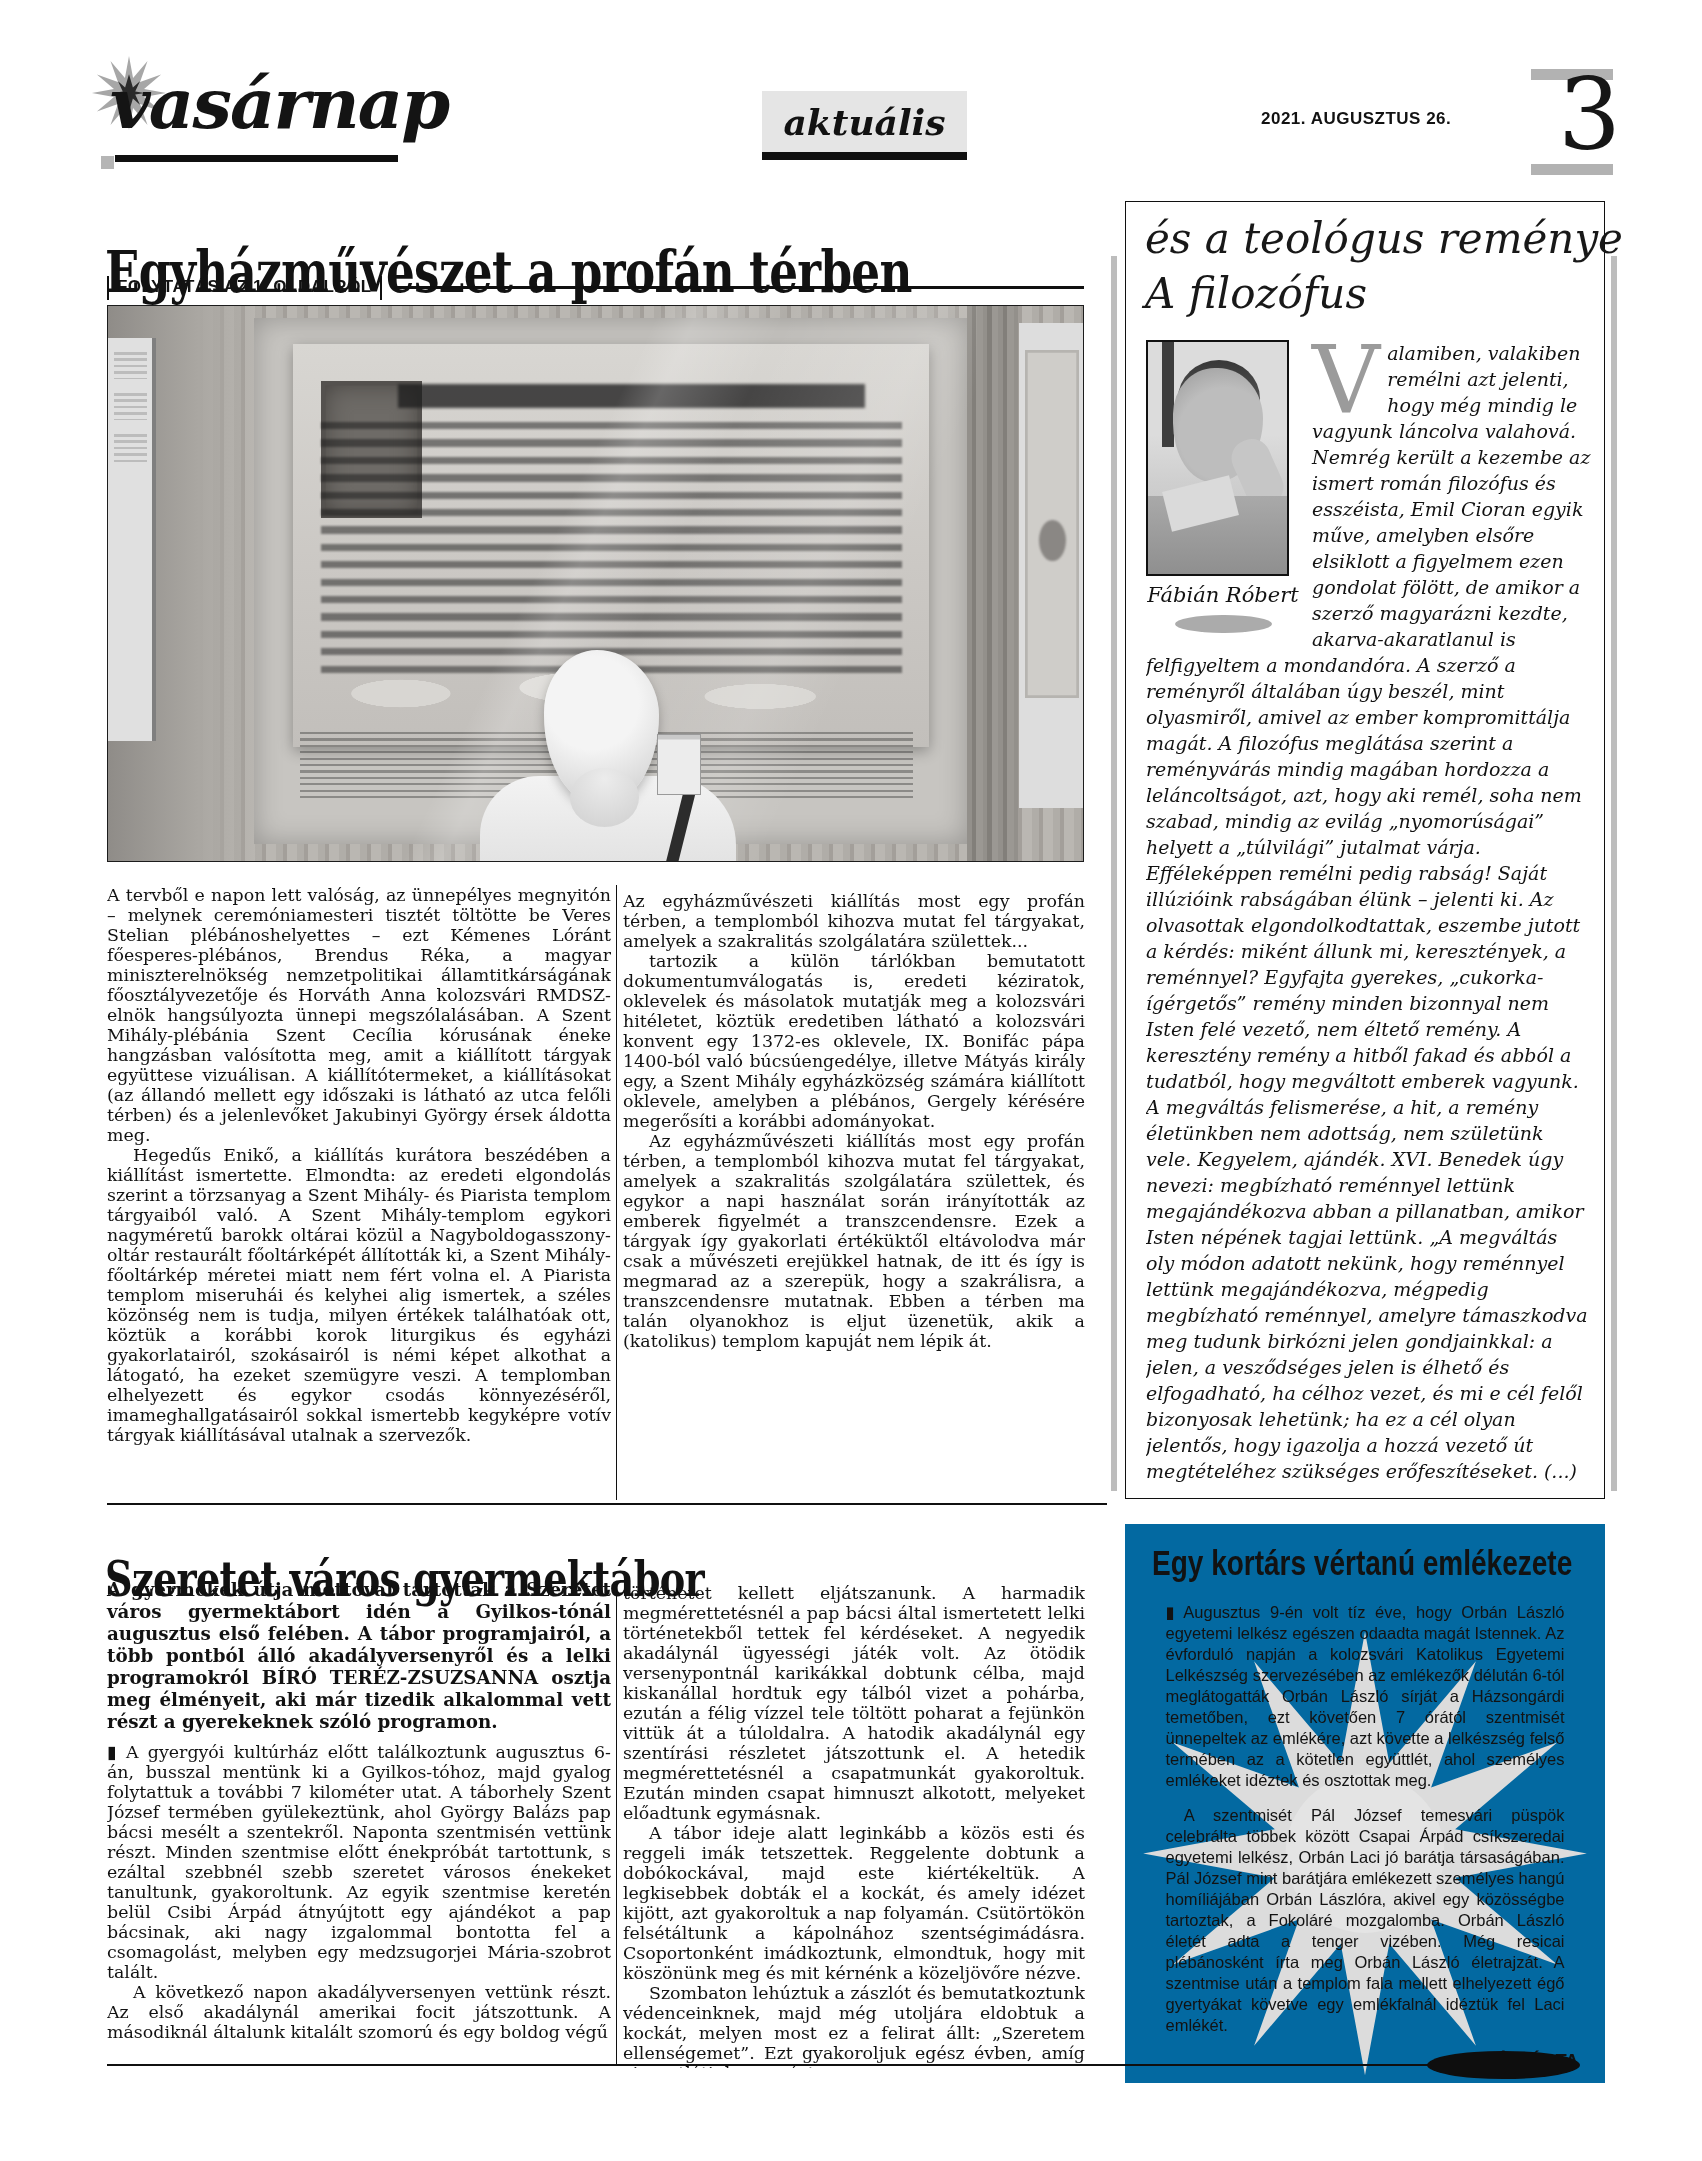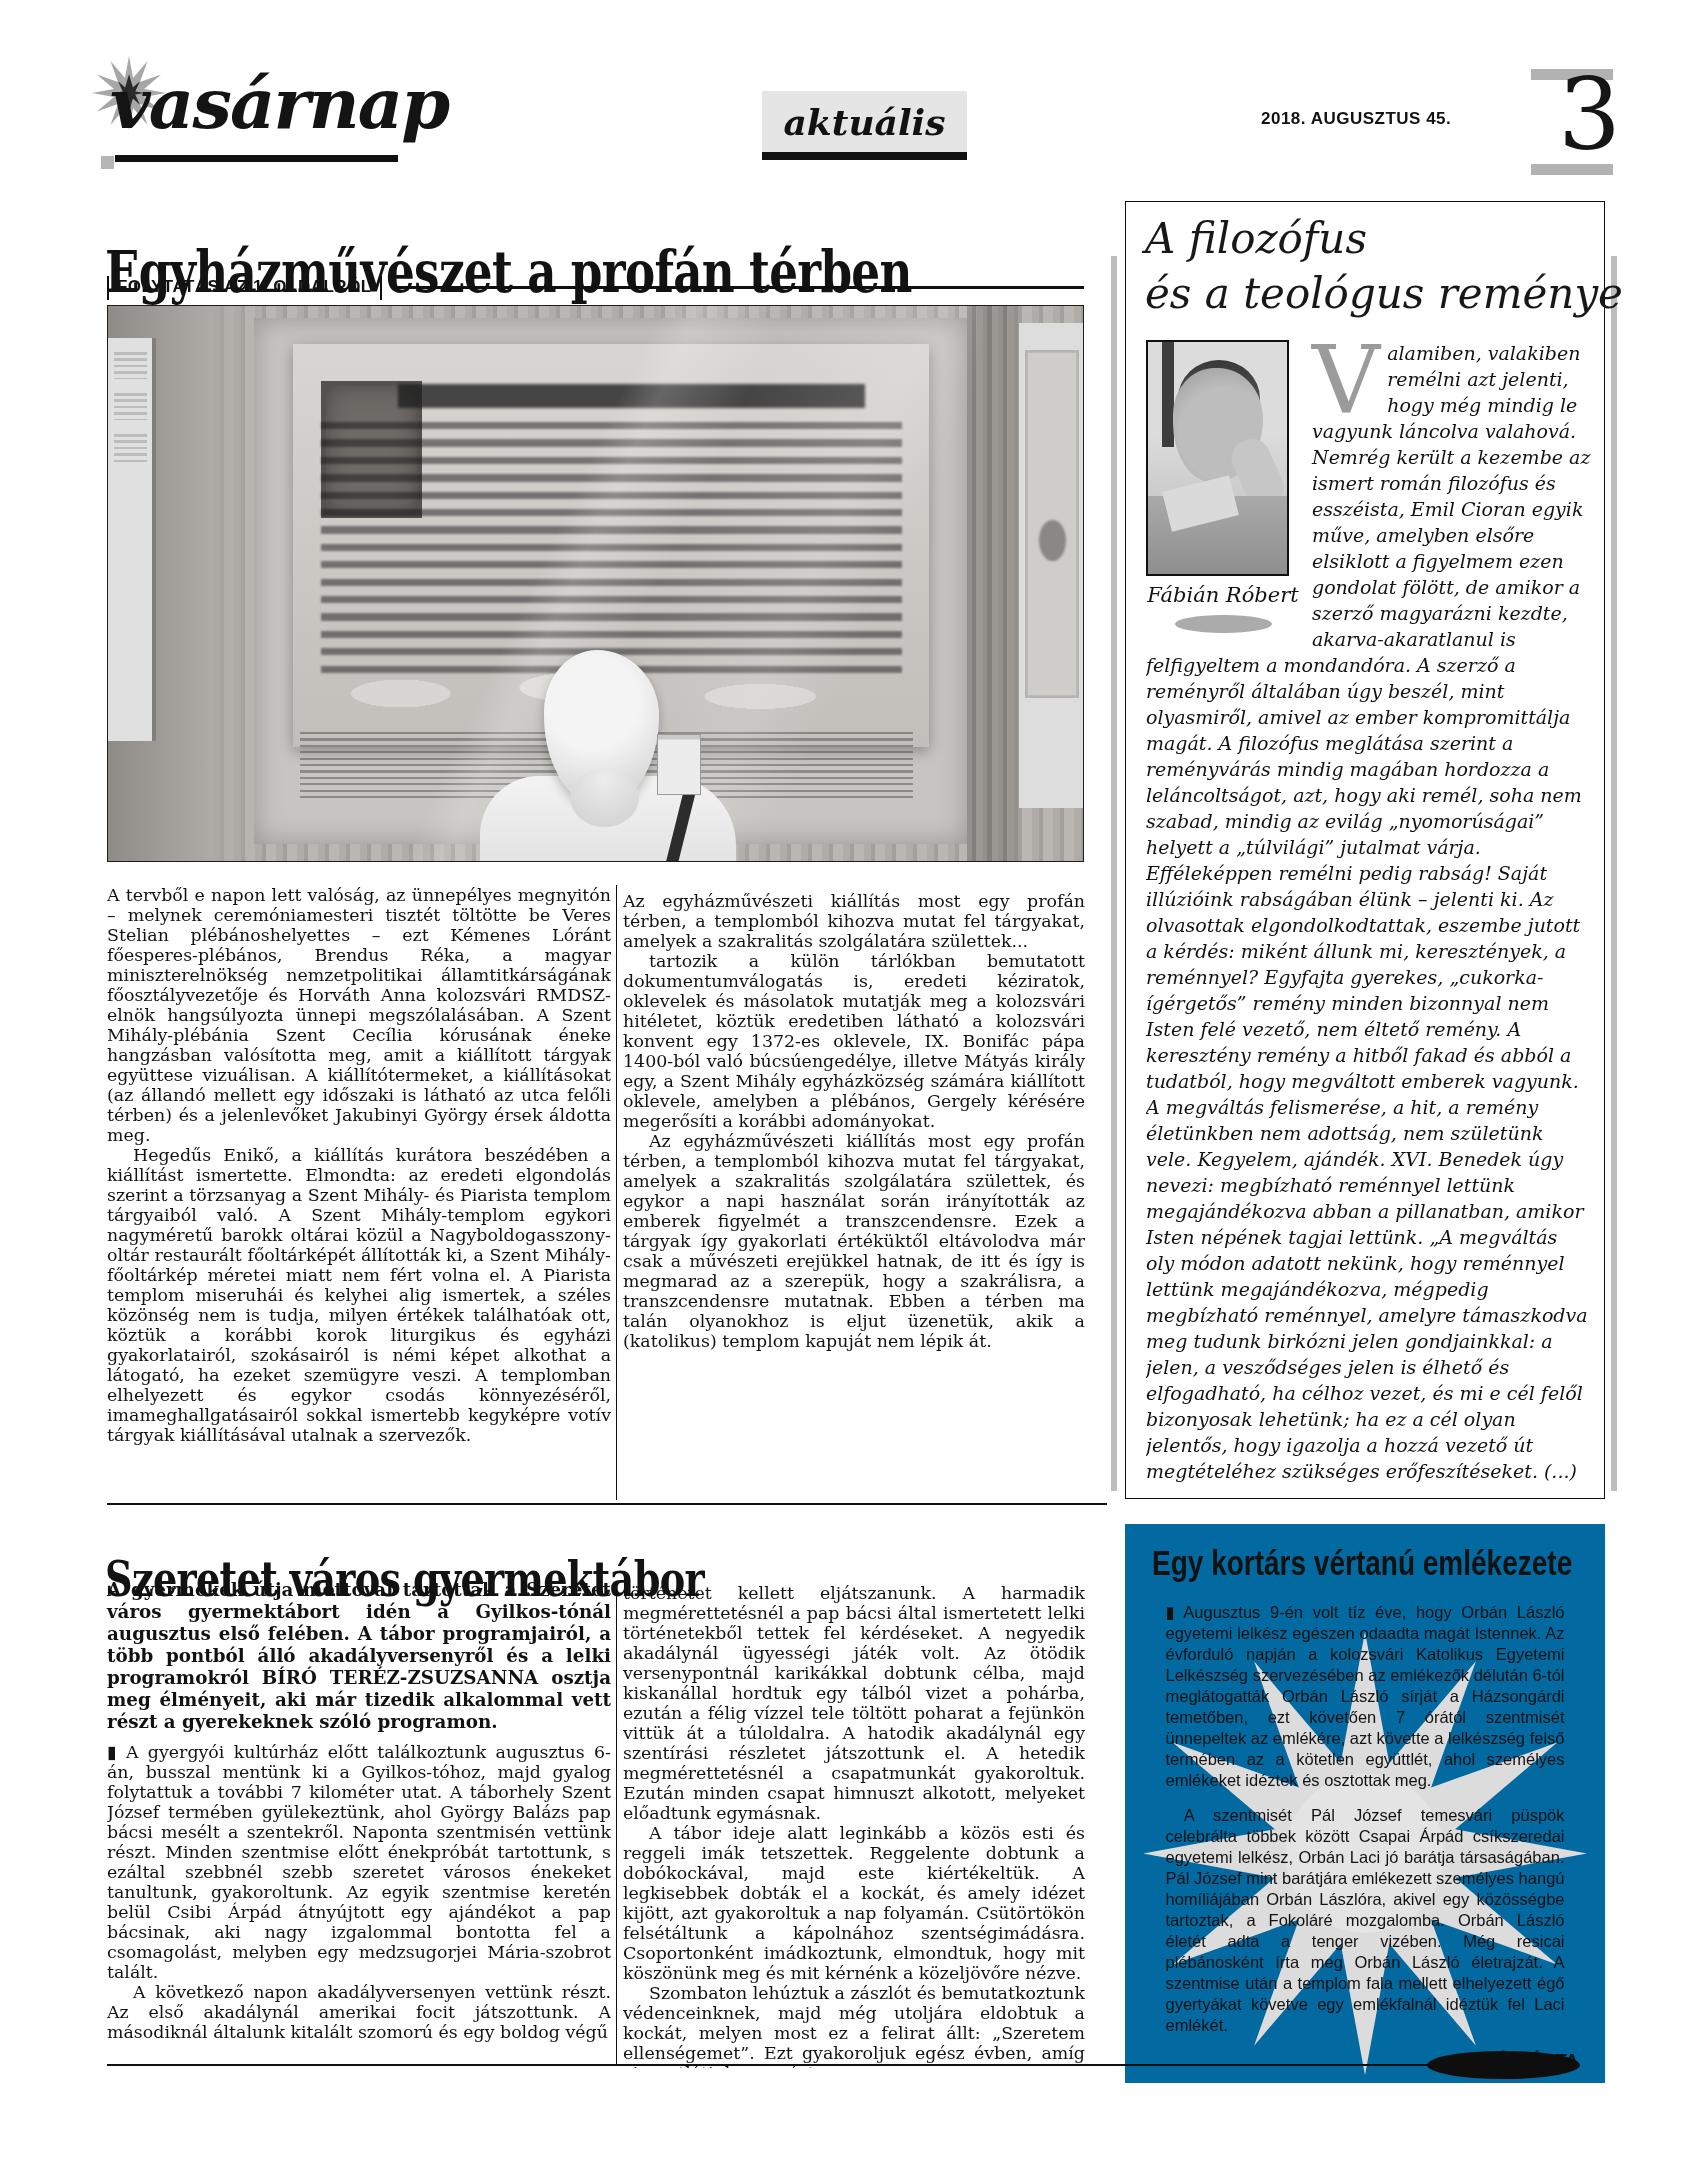--- a/index.html
+++ b/index.html
@@ -127,21 +127,21 @@
   <polygon fill="#a7a7a7" points="195,100 138.6,110.4 182.3,147.5 128.3,128.3 147.5,182.3 110.4,138.6 100,195 89.6,138.6 52.5,182.3 71.7,128.3 17.7,147.5 61.4,110.4 5,100 61.4,89.6 17.7,52.5 71.7,71.7 52.5,17.7 89.6,61.4 100,5 110.4,61.4 147.5,17.7 128.3,71.7 182.3,52.5 138.6,89.6"></polygon>
   <polygon fill="#2a2a2a" points="100,52 110,86 128,70 116,96 140,100 116,104 128,130 110,114 100,148 90,114 72,130 84,104 60,100 84,96 72,70 90,86"></polygon>
 </svg>
 <div class="abs logo">vasárnap</div>
 <div class="abs logo-bar"></div>
 <div class="abs logo-sq"></div>
 <div class="abs section-box">
   <span>aktuális</span>
 </div>
 <div class="abs section-bar"></div>
-<div class="abs date">2018. AUGUSZTUS 45.</div>
+<div class="abs date">2021. AUGUSZTUS 26.</div>
 <div class="abs pnbar t"></div>
 <div class="abs pagenum">3</div>
 <div class="abs pnbar b"></div>
 
 <h1 class="abs h1">Egyházművészet a profán térben</h1>
 <div class="abs kicker">
   <span class="kbar"></span>
   <span class="lbl"><span>FOLYTATÁS AZ</span> <span class="num">1.</span> <span>OLDALRÓL</span></span>
   <span class="kbar"></span>
   <span class="krule"></span>
@@ -185,22 +185,22 @@
 <div class="abs col col2">
   <p class="pullquote">Az egyházművészeti kiállítás most egy profán térben, a templomból kihozva mutat fel tárgyakat, amelyek a szakralitás szolgálatára születtek...</p>
   <p>tartozik a külön tárlókban bemutatott dokumentumválogatás is, eredeti kéziratok, oklevelek és másolatok mutatják meg a kolozsvári hitéletet, köztük eredetiben látható a kolozsvári konvent egy 1372-es oklevele, IX. Bonifác pápa 1400-ból való búcsúengedélye, illetve Mátyás király egy, a Szent Mihály egyházközség számára kiállított oklevele, amelyben a plébános, Gergely kérésére megerősíti a korábbi adományokat.</p>
   <p>Az egyházművészeti kiállítás most egy profán térben, a templomból kihozva mutat fel tárgyakat, amelyek a szakralitás szolgálatára születtek, és egykor a napi használat során irányították az emberek figyelmét a transzcendensre. Ezek a tárgyak így gyakorlati értéküktől eltávolodva már csak a művészeti erejükkel hatnak, de itt és így is megmarad az a szerepük, hogy a szakrálisra, a transzcendensre mutatnak. Ebben a térben ma talán olyanokhoz is eljut üzenetük, akik a (katolikus) templom kapuját nem lépik át.</p>
 </div>
 
 <div class="abs ostrip l"></div>
 <div class="abs ostrip r"></div>
 <div class="abs obox"></div>
 <div class="abs otitle">
+  <div>és a teológus reménye</div>
   <div>A filozófus</div>
-  <div>és a teológus reménye</div>
 </div>
 <div class="abs otext">
   <div class="pf">
     <div class="portrait">
       <div class="prail"></div>
       <div class="pcapskull"></div>
       <div class="phead"></div>
       <div class="phand"></div>
       <div class="pjacket"></div>
       <div class="pcollar"></div>

